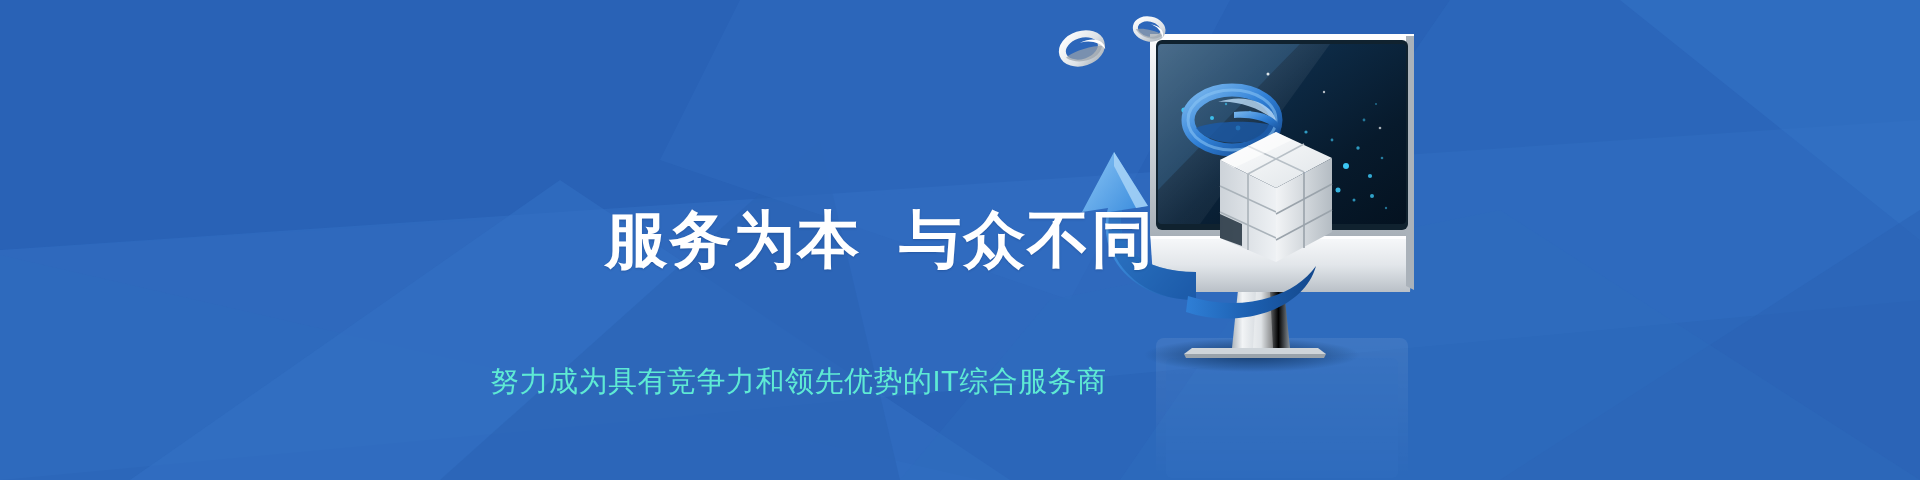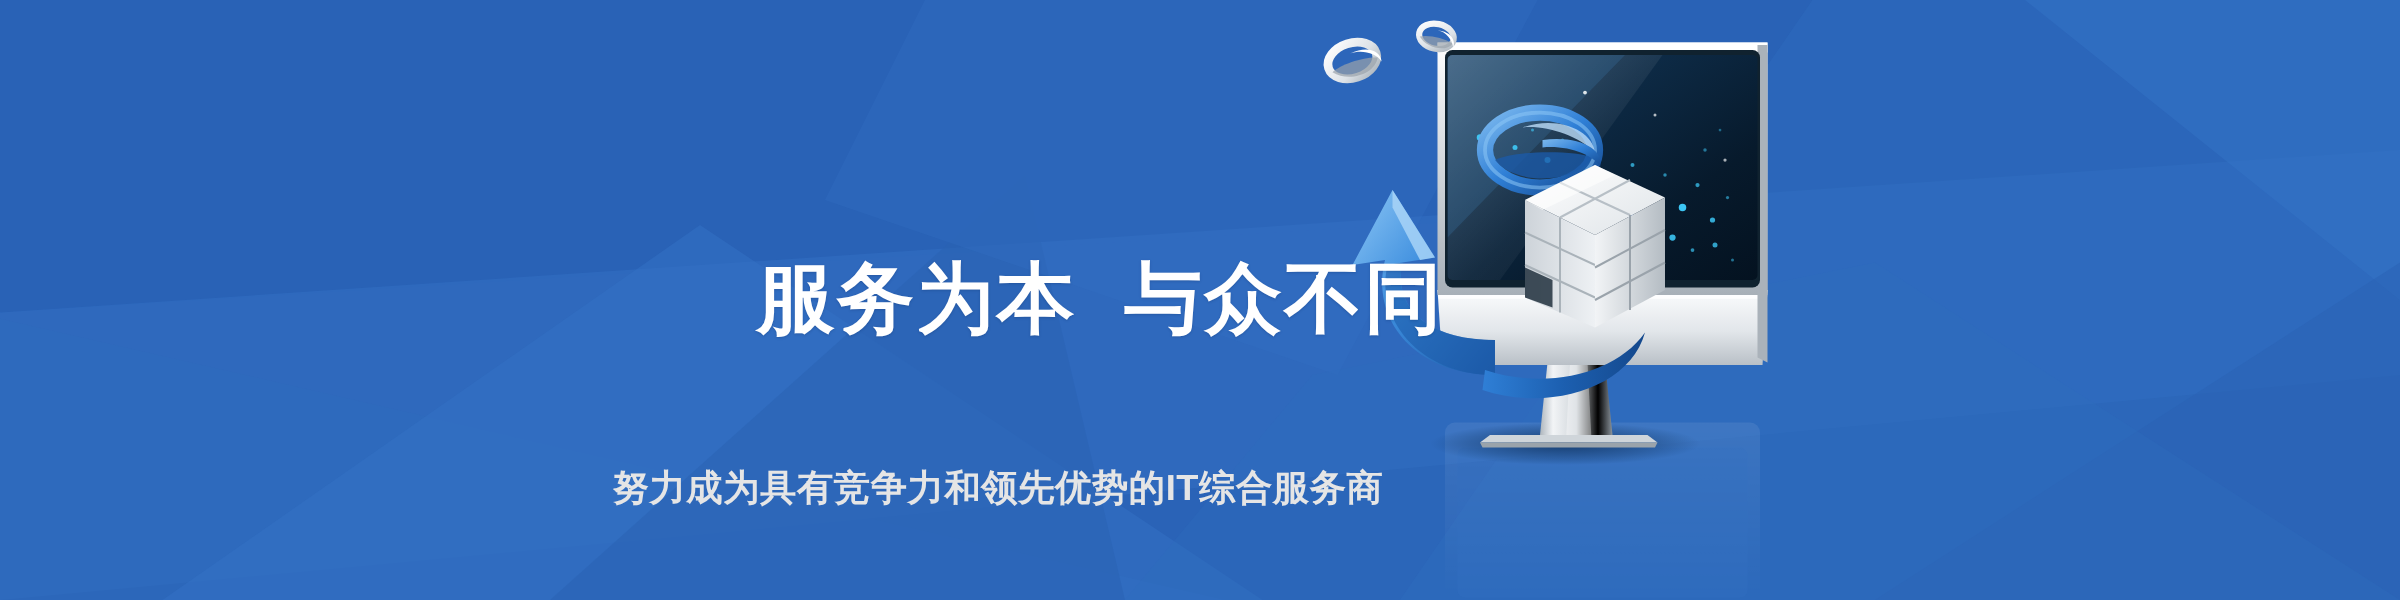--- a/index.html
+++ b/index.html
@@ -32,25 +32,25 @@
     font-size:62px;
     line-height:1.05;
     font-weight:700;
     color:#ffffff;
     letter-spacing:2px;
     white-space:pre;
     text-shadow:0 1px 2px rgba(10,40,90,.25);
   }
   .headline .gap{ display:inline-block; width:38px; }
   .subtitle{
-    margin-top:36px;
+    margin-top:26px;
     font-size:29px;
     line-height:1.25;
-    font-weight:700;
-    color:#e5e5e5;
+    font-weight:400;
+    color:#5eead4;
     letter-spacing:.5px;
     white-space:nowrap;
   }
 
   
   .artwork{
     position:absolute;
     left:1080px;
     top:0;
     width:420px;

